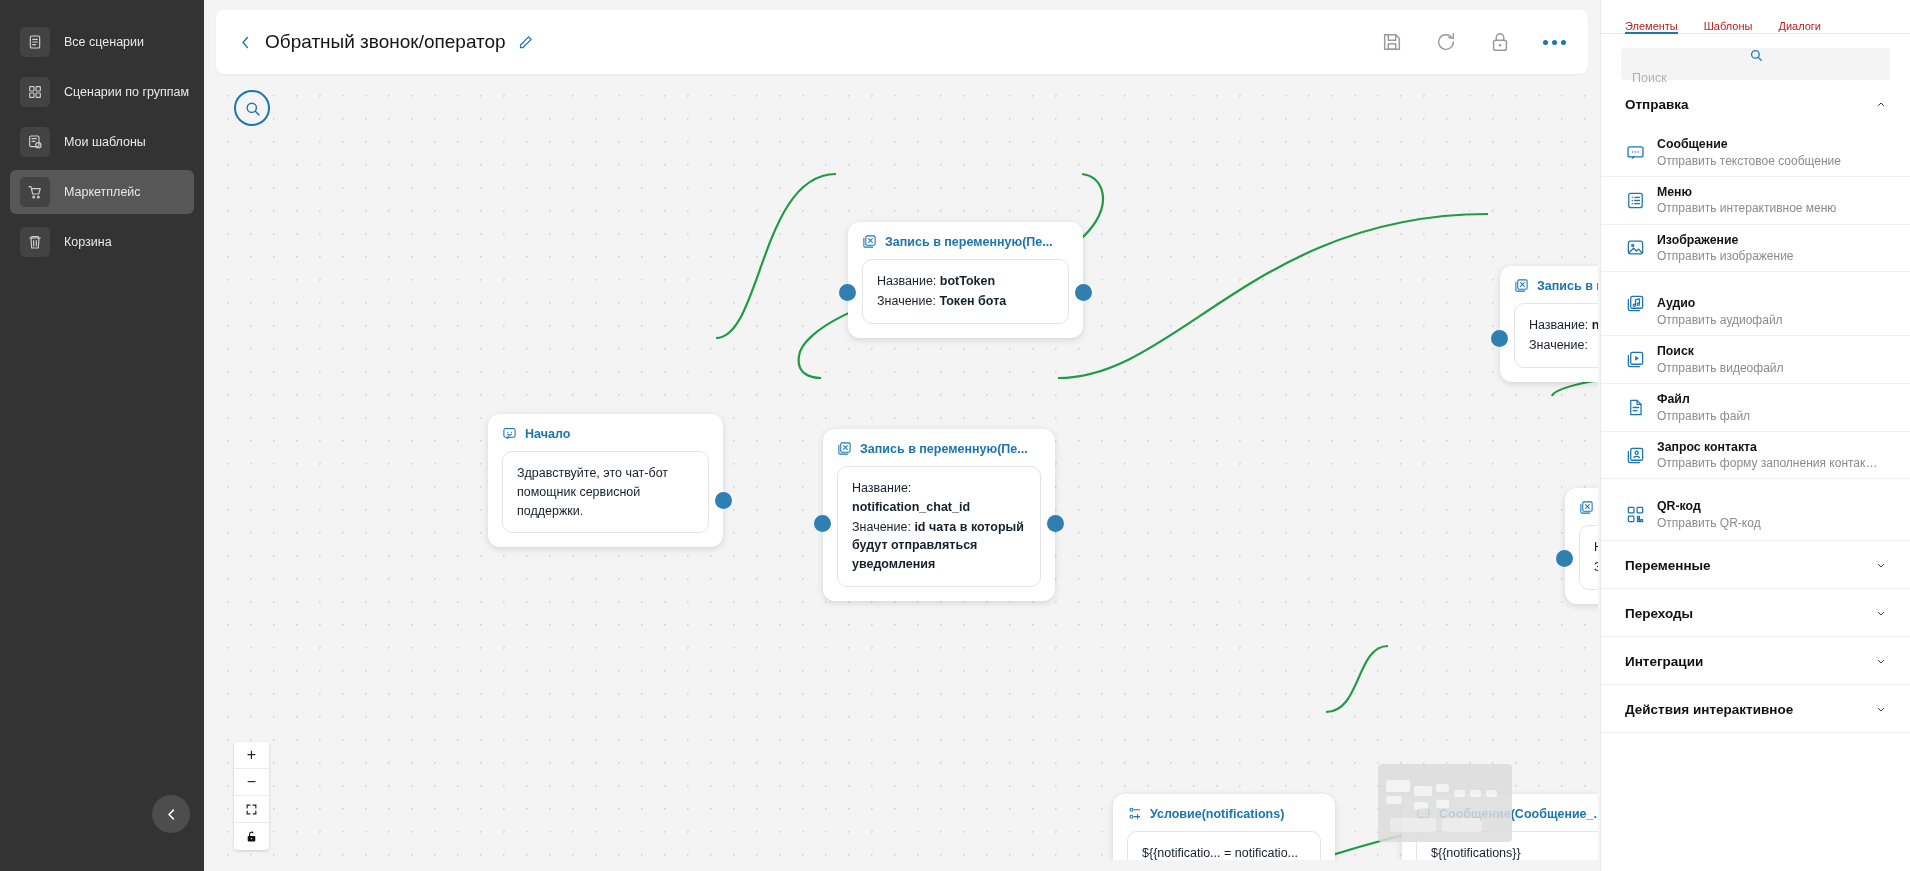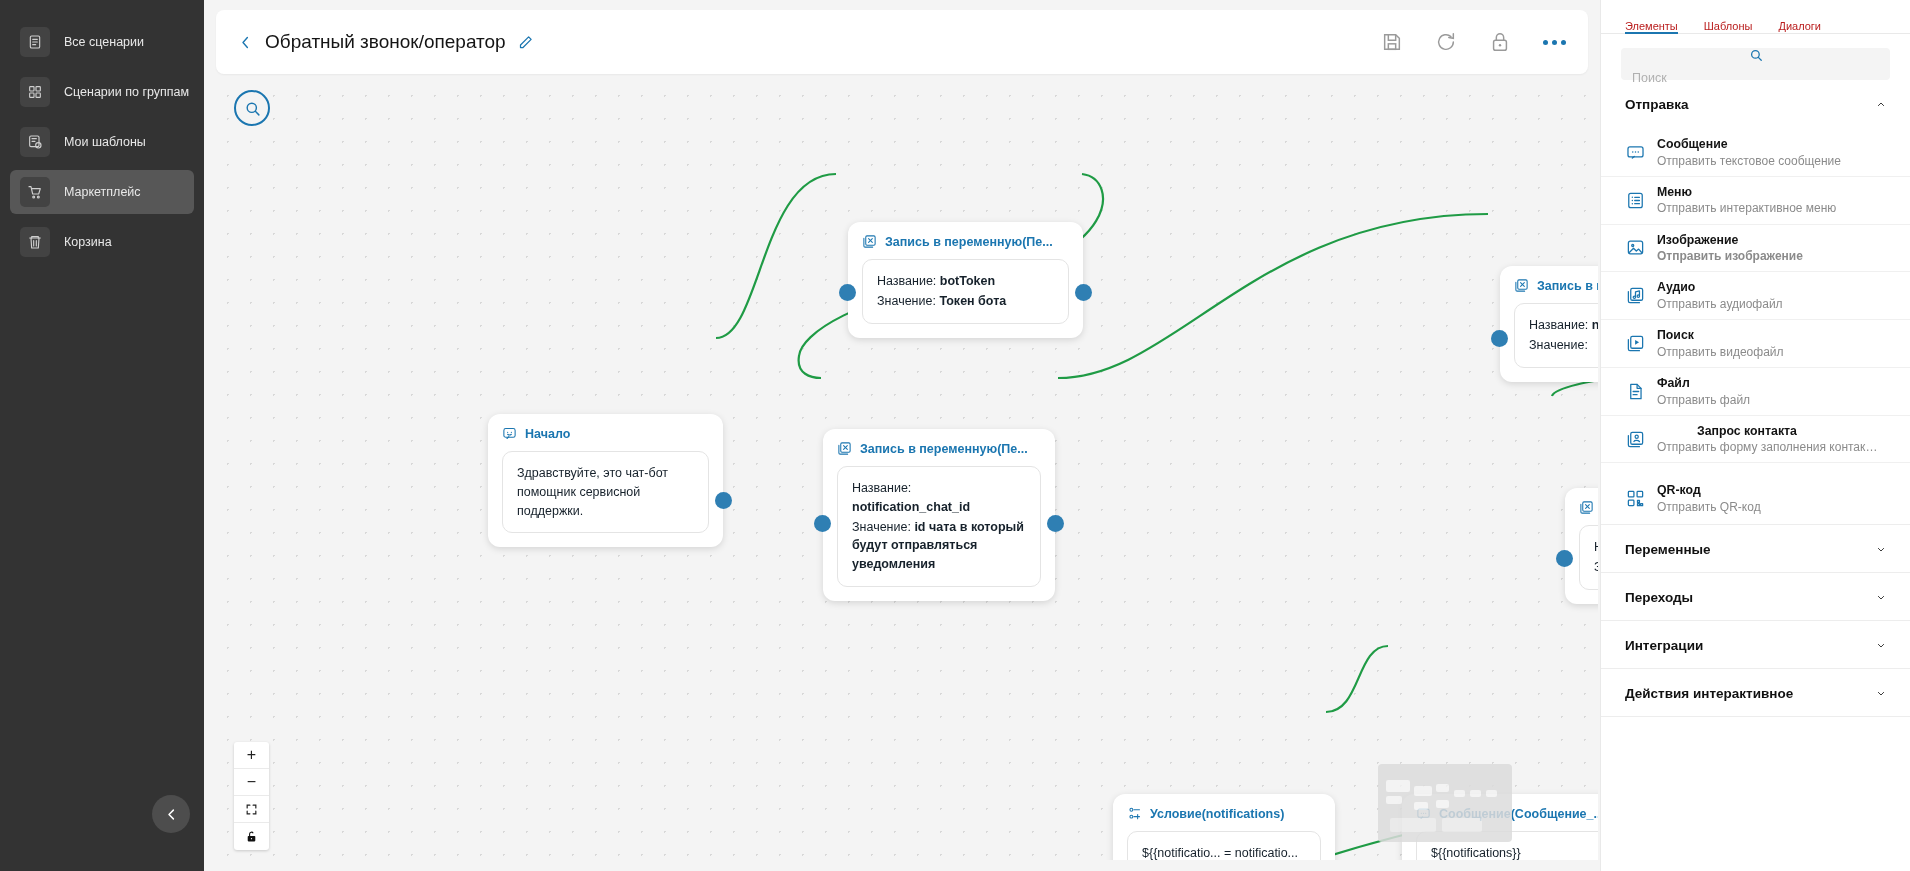--- a/index.html
+++ b/index.html
@@ -520,35 +520,35 @@
           <div class="el-row">
             <span class="el-ico">
               <svg viewBox="0 0 24 24" fill="none" stroke="#1b76b0" stroke-width="1.6" stroke-linecap="round" stroke-linejoin="round">
                 <rect x="3" y="4" width="18" height="16" rx="2.5"></rect>
                 <circle cx="8.5" cy="9.5" r="1.3"></circle>
                 <path d="M4.5 18l5-5 3.5 3.5 3-2.5 3.5 4"></path>
               </svg>
             </span>
             <span class="el-txt">
               <span class="el-name" style="display: block;">Изображение</span>
-              <span class="el-desc" style="display: block; font-weight: bold;">Отправить изображение</span>
+              <span class="el-desc" style="display: block;">Отправить изображение</span>
             </span>
           </div>
           <div class="el-row">
             <span class="el-ico">
               <svg viewBox="0 0 24 24" fill="none" stroke="#1b76b0" stroke-width="1.6" stroke-linecap="round" stroke-linejoin="round">
                 <rect x="6" y="3" width="15" height="15" rx="2"></rect>
                 <path d="M3 7v12a2 2 0 0 0 2 2h12"></path>
                 <path d="M12 14V7.5l5-1.2V12"></path>
                 <circle cx="10.6" cy="14.2" r="1.5"></circle>
                 <circle cx="15.6" cy="12.8" r="1.5"></circle>
               </svg>
             </span>
             <span class="el-txt">
-              <span class="el-name" style="display: block;">Аудио</span>
+              <span class="el-name" style="display: block; margin-top: 16px;">Аудио</span>
               <span class="el-desc" style="display: block;">Отправить аудиофайл</span>
             </span>
           </div>
           <div class="el-row">
             <span class="el-ico">
               <svg viewBox="0 0 24 24" fill="none" stroke="#1b76b0" stroke-width="1.6" stroke-linecap="round" stroke-linejoin="round">
                 <rect x="6" y="3" width="15" height="15" rx="2"></rect>
                 <path d="M3 7v12a2 2 0 0 0 2 2h12"></path>
                 <path d="M11.5 7.5l5 3-5 3z" fill="#1b76b0" stroke="none"></path>
               </svg>
@@ -575,21 +575,21 @@
           <div class="el-row">
             <span class="el-ico">
               <svg viewBox="0 0 24 24" fill="none" stroke="#1b76b0" stroke-width="1.6" stroke-linecap="round" stroke-linejoin="round">
                 <rect x="6" y="3" width="15" height="15" rx="2"></rect>
                 <path d="M3 7v12a2 2 0 0 0 2 2h12"></path>
                 <circle cx="13.5" cy="8.6" r="2"></circle>
                 <path d="M10 14.5c.7-1.8 5.4-1.8 7 0"></path>
               </svg>
             </span>
             <span class="el-txt">
-              <span class="el-name" style="display: block; margin-left: 40px;">Запрос контакта</span>
+              <span class="el-name" style="display: block;">Запрос контакта</span>
               <span class="el-desc" style="display: block;">Отправить форму заполнения контактны...</span>
             </span>
           </div>
           <div class="el-row">
             <span class="el-ico">
               <svg viewBox="0 0 24 24" fill="none" stroke="#1b76b0" stroke-width="1.6" stroke-linecap="round" stroke-linejoin="round">
                 <rect x="3" y="3" width="7" height="7" rx="1"></rect>
                 <rect x="14" y="3" width="7" height="7" rx="1"></rect>
                 <rect x="3" y="14" width="7" height="7" rx="1"></rect>
                 <rect x="14.5" y="14.5" width="2.5" height="2.5"></rect>

